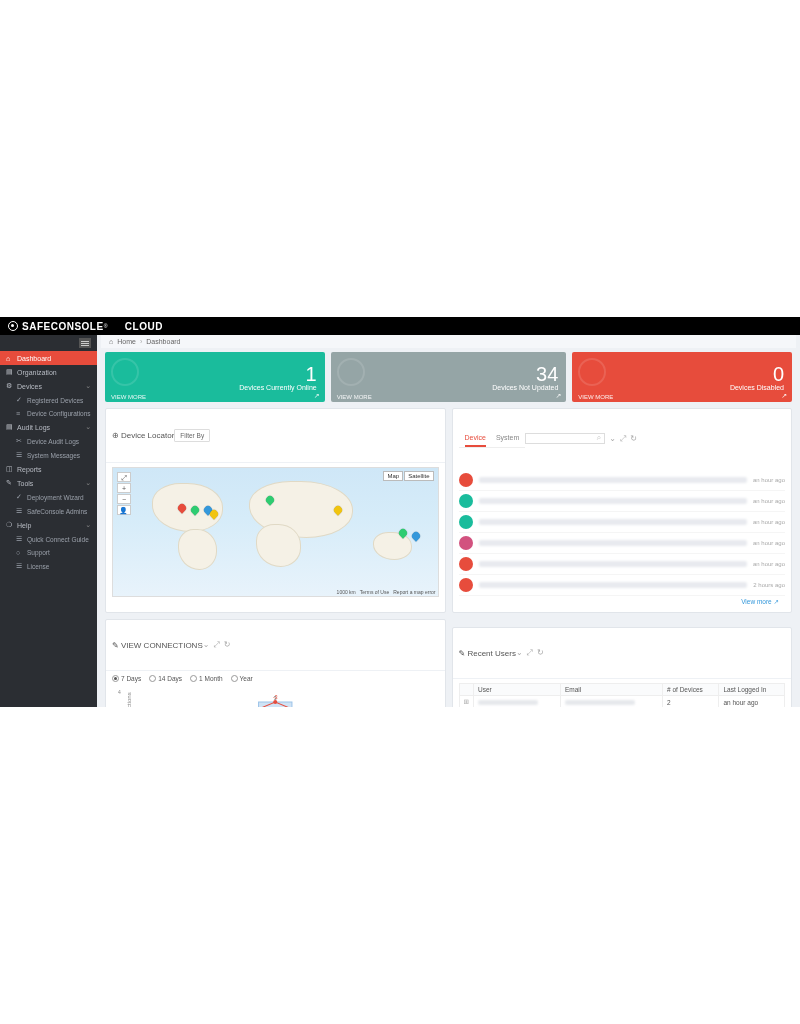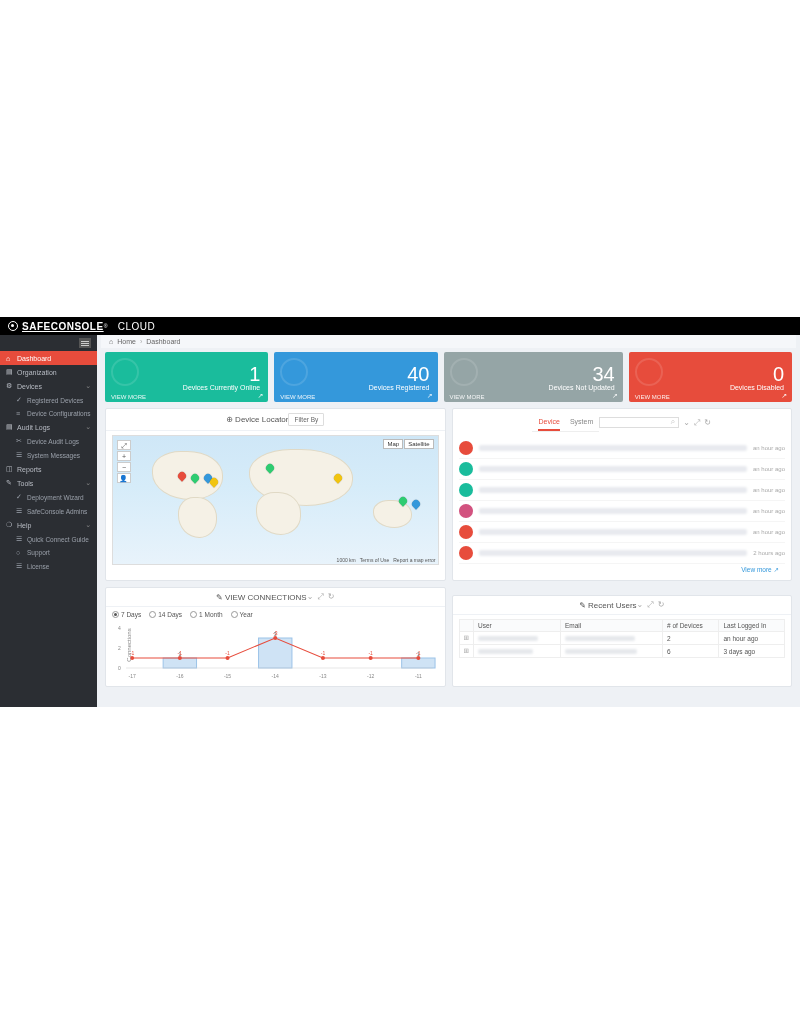--- a/index.html
+++ b/index.html
@@ -4,22 +4,22 @@
 <style>
 * { margin: 0; padding: 0; box-sizing: border-box; font-family: Arial, Helvetica, sans-serif; }
 body { background: #fff; font-size: 8px; color: #333; }
 .wrapper { width: 800px; height: 1024px; position: relative; background: #fff; }
 .app { position: absolute; top: 317px; left: 0; width: 800px; height: 390px; background: #eef1f5; overflow: hidden; }
 
 
 .brandbar { height: 18px; background: #000; color: #fff; display: flex; align-items: center; padding-left: 8px; font-size: 10px; letter-spacing: 0.5px; font-weight: 300; }
 .brandbar .logo-icon { width: 10px; height: 10px; border: 1px solid #fff; border-radius: 50%; margin-right: 4px; position: relative; }
 .brandbar .logo-icon::after { content:""; position:absolute; width:3px; height:3px; background:#fff; border-radius:50%; top:2px; left:2px; }
-.brandbar b { font-weight: 600; text-decoration: underline; }
-.brandbar .cloud { font-weight: 400; margin-left:10px; }
+.brandbar b { font-weight: 600; }
+.brandbar .cloud { font-weight: 700; margin-left:17px; }
 
 
 .shell { display: flex; height: calc(100% - 18px); }
 .sidebar { width: 97px; background: #2b2e33; color: #b8bcc4; position: relative; }
 .content { flex: 1; background: #eef1f5; padding: 0 4px; }
 
 
 .side-toggle { position:absolute; top:3px; right:6px; width:12px; height:10px; background:#555; display:flex; flex-direction:column; justify-content:center; gap:1px; padding:2px;}
 .side-toggle span{height:1px;background:#ccc;}
 .side-item { display: flex; align-items: center; padding: 3px 6px; font-size: 7px; cursor: pointer; position: relative; min-height:14px; }
@@ -41,21 +41,21 @@
 .card .ext { position: absolute; right: 5px; bottom: 2px; font-size: 7px; opacity:0.9;}
 .card .bgicn { position:absolute; left:6px; top:6px; width:28px; height:28px; border-radius:50%; opacity:0.18; border:2px solid rgba(255,255,255,0.7); }
 .card.green { background: #1abc9c; }
 .card.blue { background: #3498db; }
 .card.grey { background: #95a5a6; padding-left: 24px; }
 .card.red { background: #e74c3c; }
 
 
 .row { display: flex; gap: 6px; margin: 0 4px 6px 4px; }
 .panel { background: #fff; border: 1px solid #e1e5ea; border-radius: 2px; flex: 1; }
-.panel-h { display: flex; align-items: center; padding: 4px 6px; border-bottom: 1px solid #eef1f5; font-size: 8px; color: #555; font-weight:400; justify-content:center;}
+.panel-h { display: flex; align-items: center; padding: 20px 6px; border-bottom: 1px solid #eef1f5; font-size: 8px; color: #555; font-weight:400; justify-content:flex-start;}
 .panel-h .tools { display:flex; gap:4px; color:#aaa; font-size:8px;}
 .panel-h .tools span{cursor:pointer;}
 .panel-b { padding: 4px 6px; }
 
 
 .map { height: 130px; position: relative; background: linear-gradient(180deg,#cfe7f7 0%, #d6ecf9 40%, #e8f3fb 100%); border:1px solid #ddd;}
 .map-controls{position:absolute;left:4px;top:4px;width:14px;}
 .map-controls div{background:#fff;border:1px solid #ccc;margin-bottom:1px;height:10px;font-size:7px;text-align:center;line-height:10px;color:#555;}
 .map-btns{position:absolute;right:4px;top:3px;display:flex;gap:1px;}
 .map-btns span{background:#fff;border:1px solid #bbb;font-size:6px;padding:1px 3px;color:#333;}
@@ -200,27 +200,20 @@
       <span>Home</span>
       <span class="sep">›</span>
       <span>Dashboard</span>
     </div>
 
     <div class="cards">
       <div class="card green">
         <div class="bgicn"></div>
         <div class="big">1</div>
         <div class="lbl">Devices Currently Online</div>
-        <div class="vm">VIEW MORE</div>
-        <div class="ext">↗</div>
-      </div>
-      <div class="card blue">
-        <div class="bgicn"></div>
-        <div class="big">40</div>
-        <div class="lbl">Devices Registered</div>
         <div class="vm">VIEW MORE</div>
         <div class="ext">↗</div>
       </div>
       <div class="card grey">
         <div class="bgicn"></div>
         <div class="big">34</div>
         <div class="lbl">Devices Not Updated</div>
         <div class="vm">VIEW MORE</div>
         <div class="ext">↗</div>
       </div>

